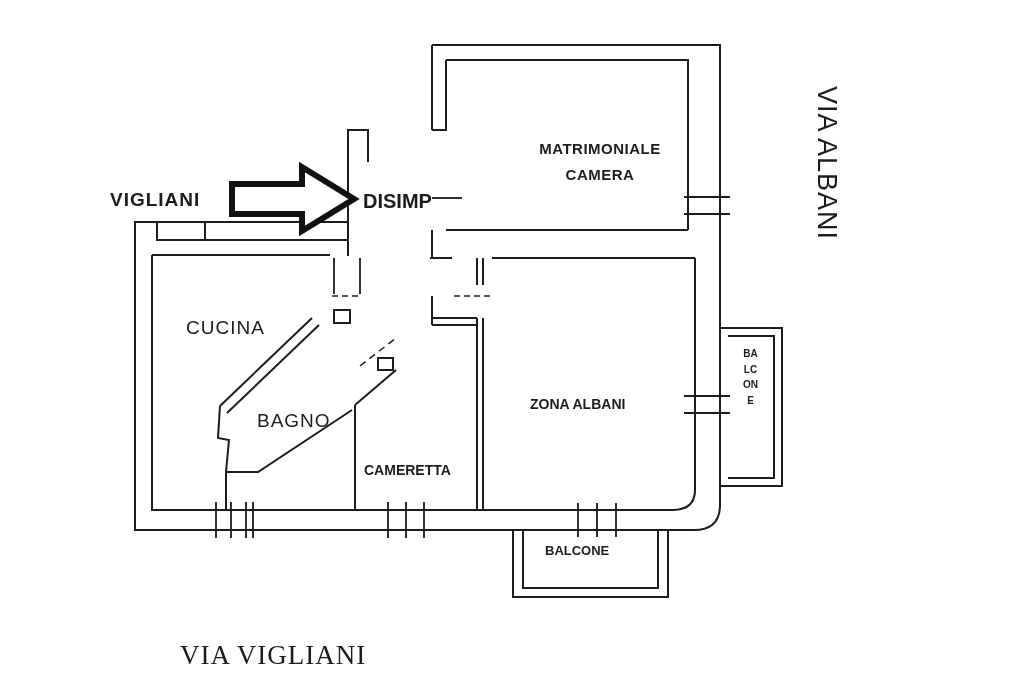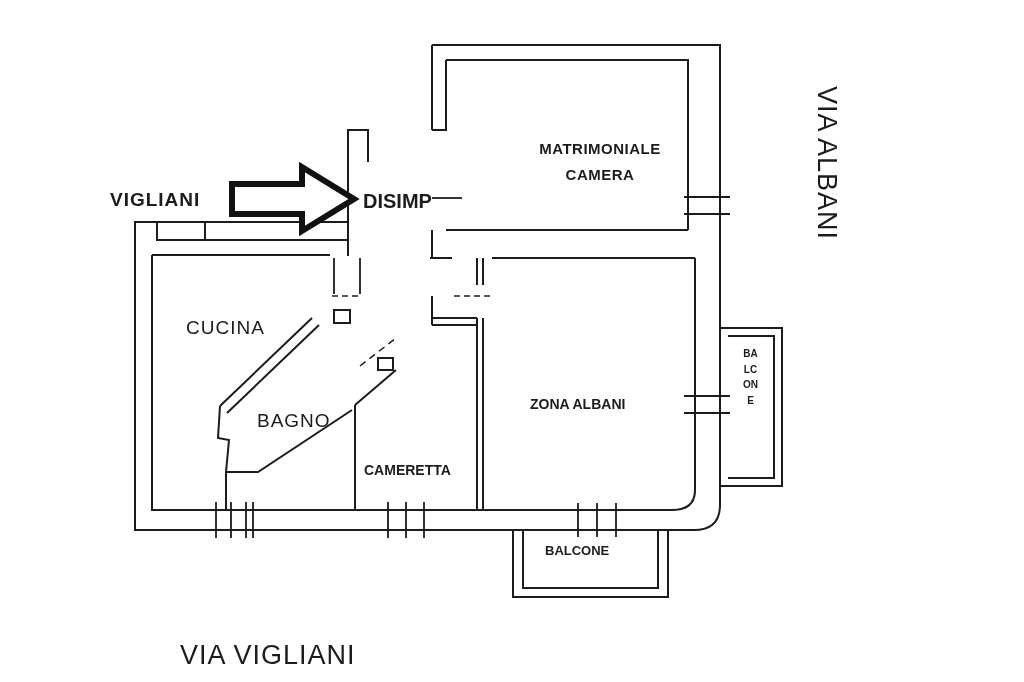--- a/index.html
+++ b/index.html
@@ -16,21 +16,21 @@
           font-size:15px;letter-spacing:.5px;line-height:1.7;white-space:nowrap;}
   .cucina{left:186px;top:317px;font-size:19px;letter-spacing:1px;}
   .bagno{left:257px;top:410px;font-size:19px;letter-spacing:1px;}
   .cameretta{left:364px;top:430px;font-size:14px;font-weight:bold;margin-top:32px;}
   .zona{left:530px;top:396px;font-size:14px;font-weight:bold;}
   .balcone-b{left:545px;top:543px;font-size:13px;font-weight:bold;}
   .balcone-r{left:743px;top:346px;width:15px;font-size:10px;font-weight:bold;
              line-height:1.55;text-align:center;word-break:break-all;white-space:normal;}
   .via-albani{left:842px;top:86px;font-size:27px;letter-spacing:1px;
               transform:rotate(90deg);transform-origin:0 0;}
-  .via-vigliani{left:180px;top:640px;font-size:27px;letter-spacing:1px;}
+  .via-vigliani{left:180px;top:640px;font-size:27px;letter-spacing:1px;font-family:Liberation Serif, serif;}
 </style>
 </head>
 <body>
 
 <div class="stage">
 
   <svg width="1024" height="682" viewBox="0 0 1024 682">
     <g fill="none" stroke="#1c1c1c" stroke-width="2">
 
       <path d="M432,45 H720 V505 Q720,530 694,530 H135 V222 H348 V130 H368 V162"></path>

